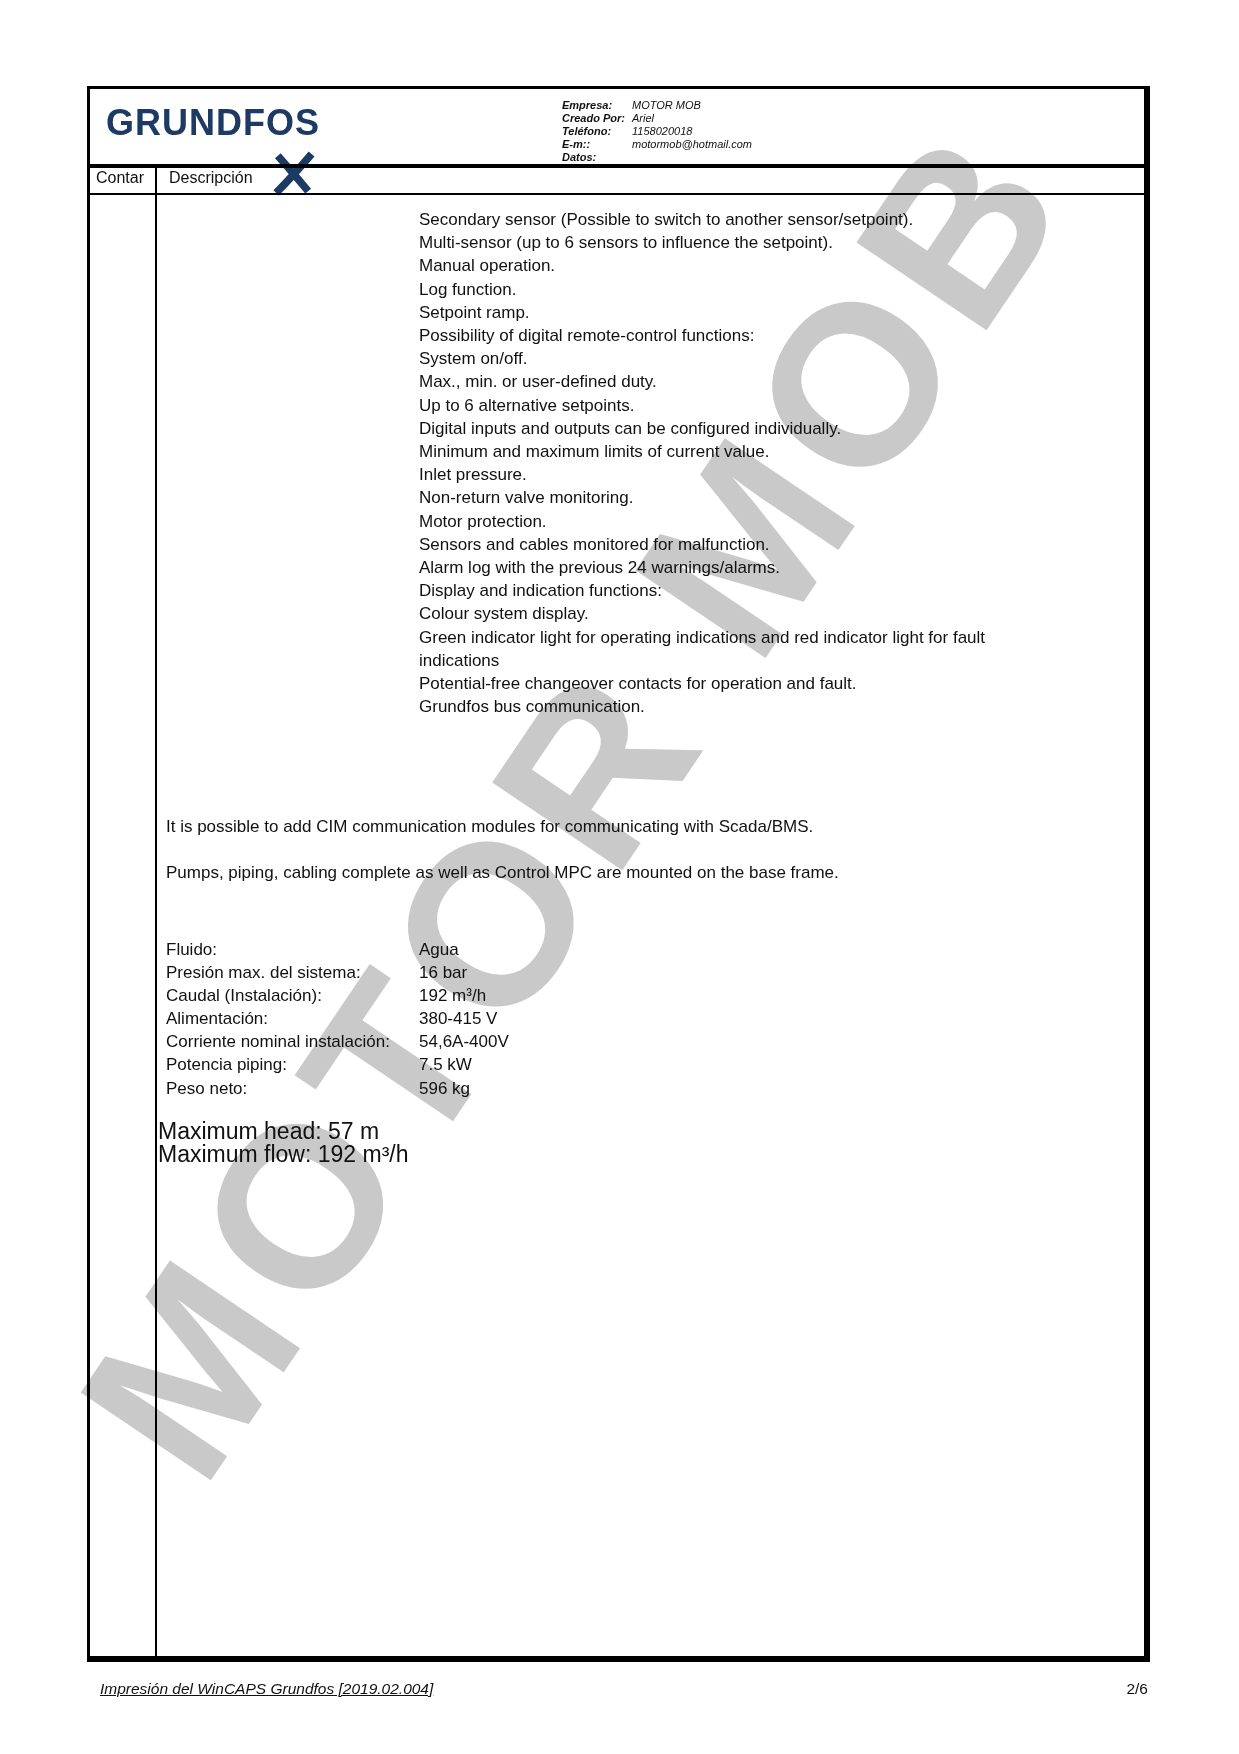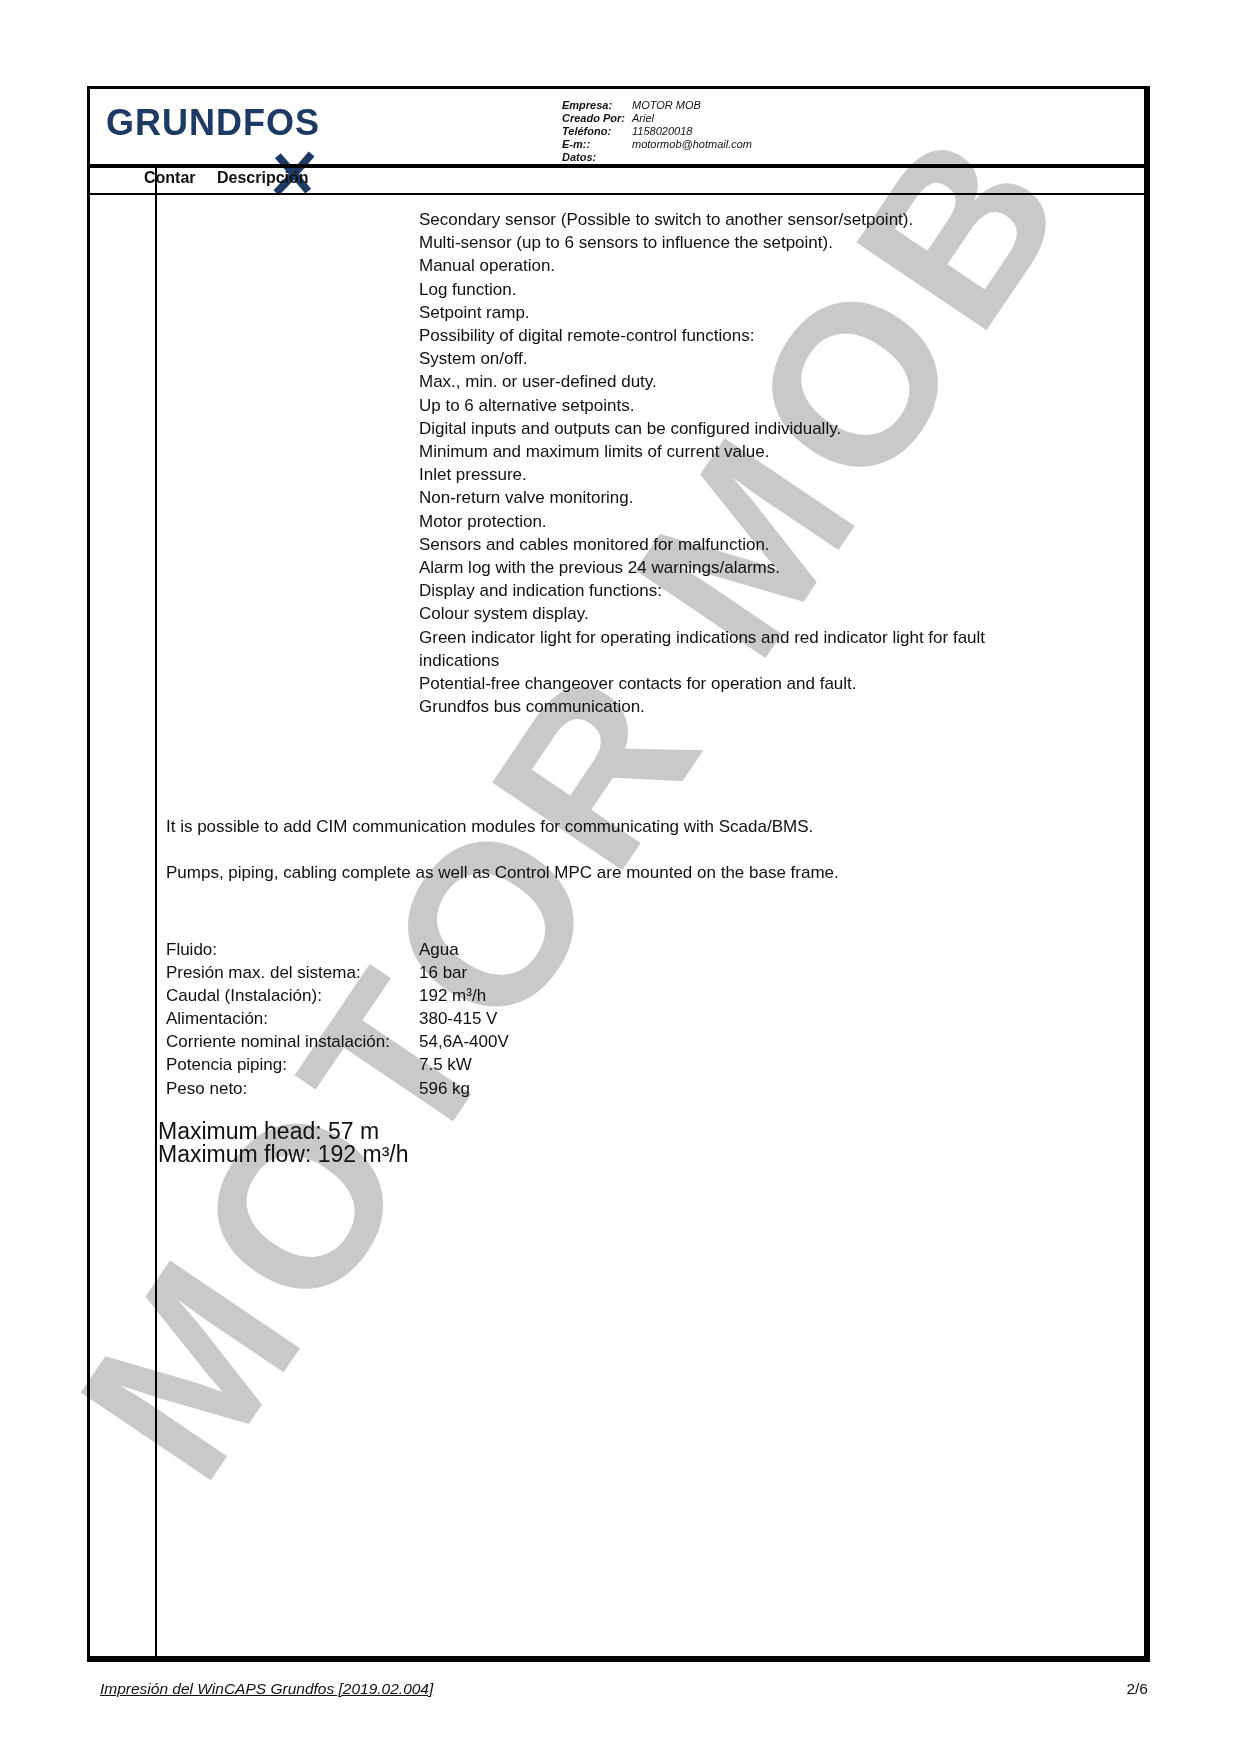--- a/index.html
+++ b/index.html
@@ -26,21 +26,21 @@
     line-height:52px;
   }
   .logo-mark { margin-left:6px; width:54px; height:54px; }
   .info { position:absolute; left:472px; top:10px; font-size:11px; line-height:13px;font-style:italic; }
   .info-row { display:flex; }
   .info-label { font-weight:bold; width:70px; flex:0 0 70px; }
   .info-value { white-space:nowrap; }
   .rule-thick { position:absolute; left:-3px; right:-6px; top:75px; height:4px; background:#000; }
   .rule-thin  { position:absolute; left:-3px; right:-6px; top:104px; height:2px; background:#000; }
   .divider    { position:absolute; left:65px; top:75px; bottom:0; width:2px; background:#000; }
-  .col-head { position:absolute; top:80px; font-size:16px; font-weight:bold;margin-left:48px; }
+  .col-head { position:absolute; top:80px; font-size:16px; font-weight:normal; }
   .col-head.contar { left:6px; }
   .col-head.desc   { left:79px; }
   .features {
     position:absolute; left:329px; top:119px; width:640px;
     font-size:17px; line-height:23.2px;
   }
   .para { position:absolute; left:76px; font-size:17px; line-height:23.2px; }
   .para-cim   { top:726px; }
   .para-pumps { top:772px; }
   .specs {

